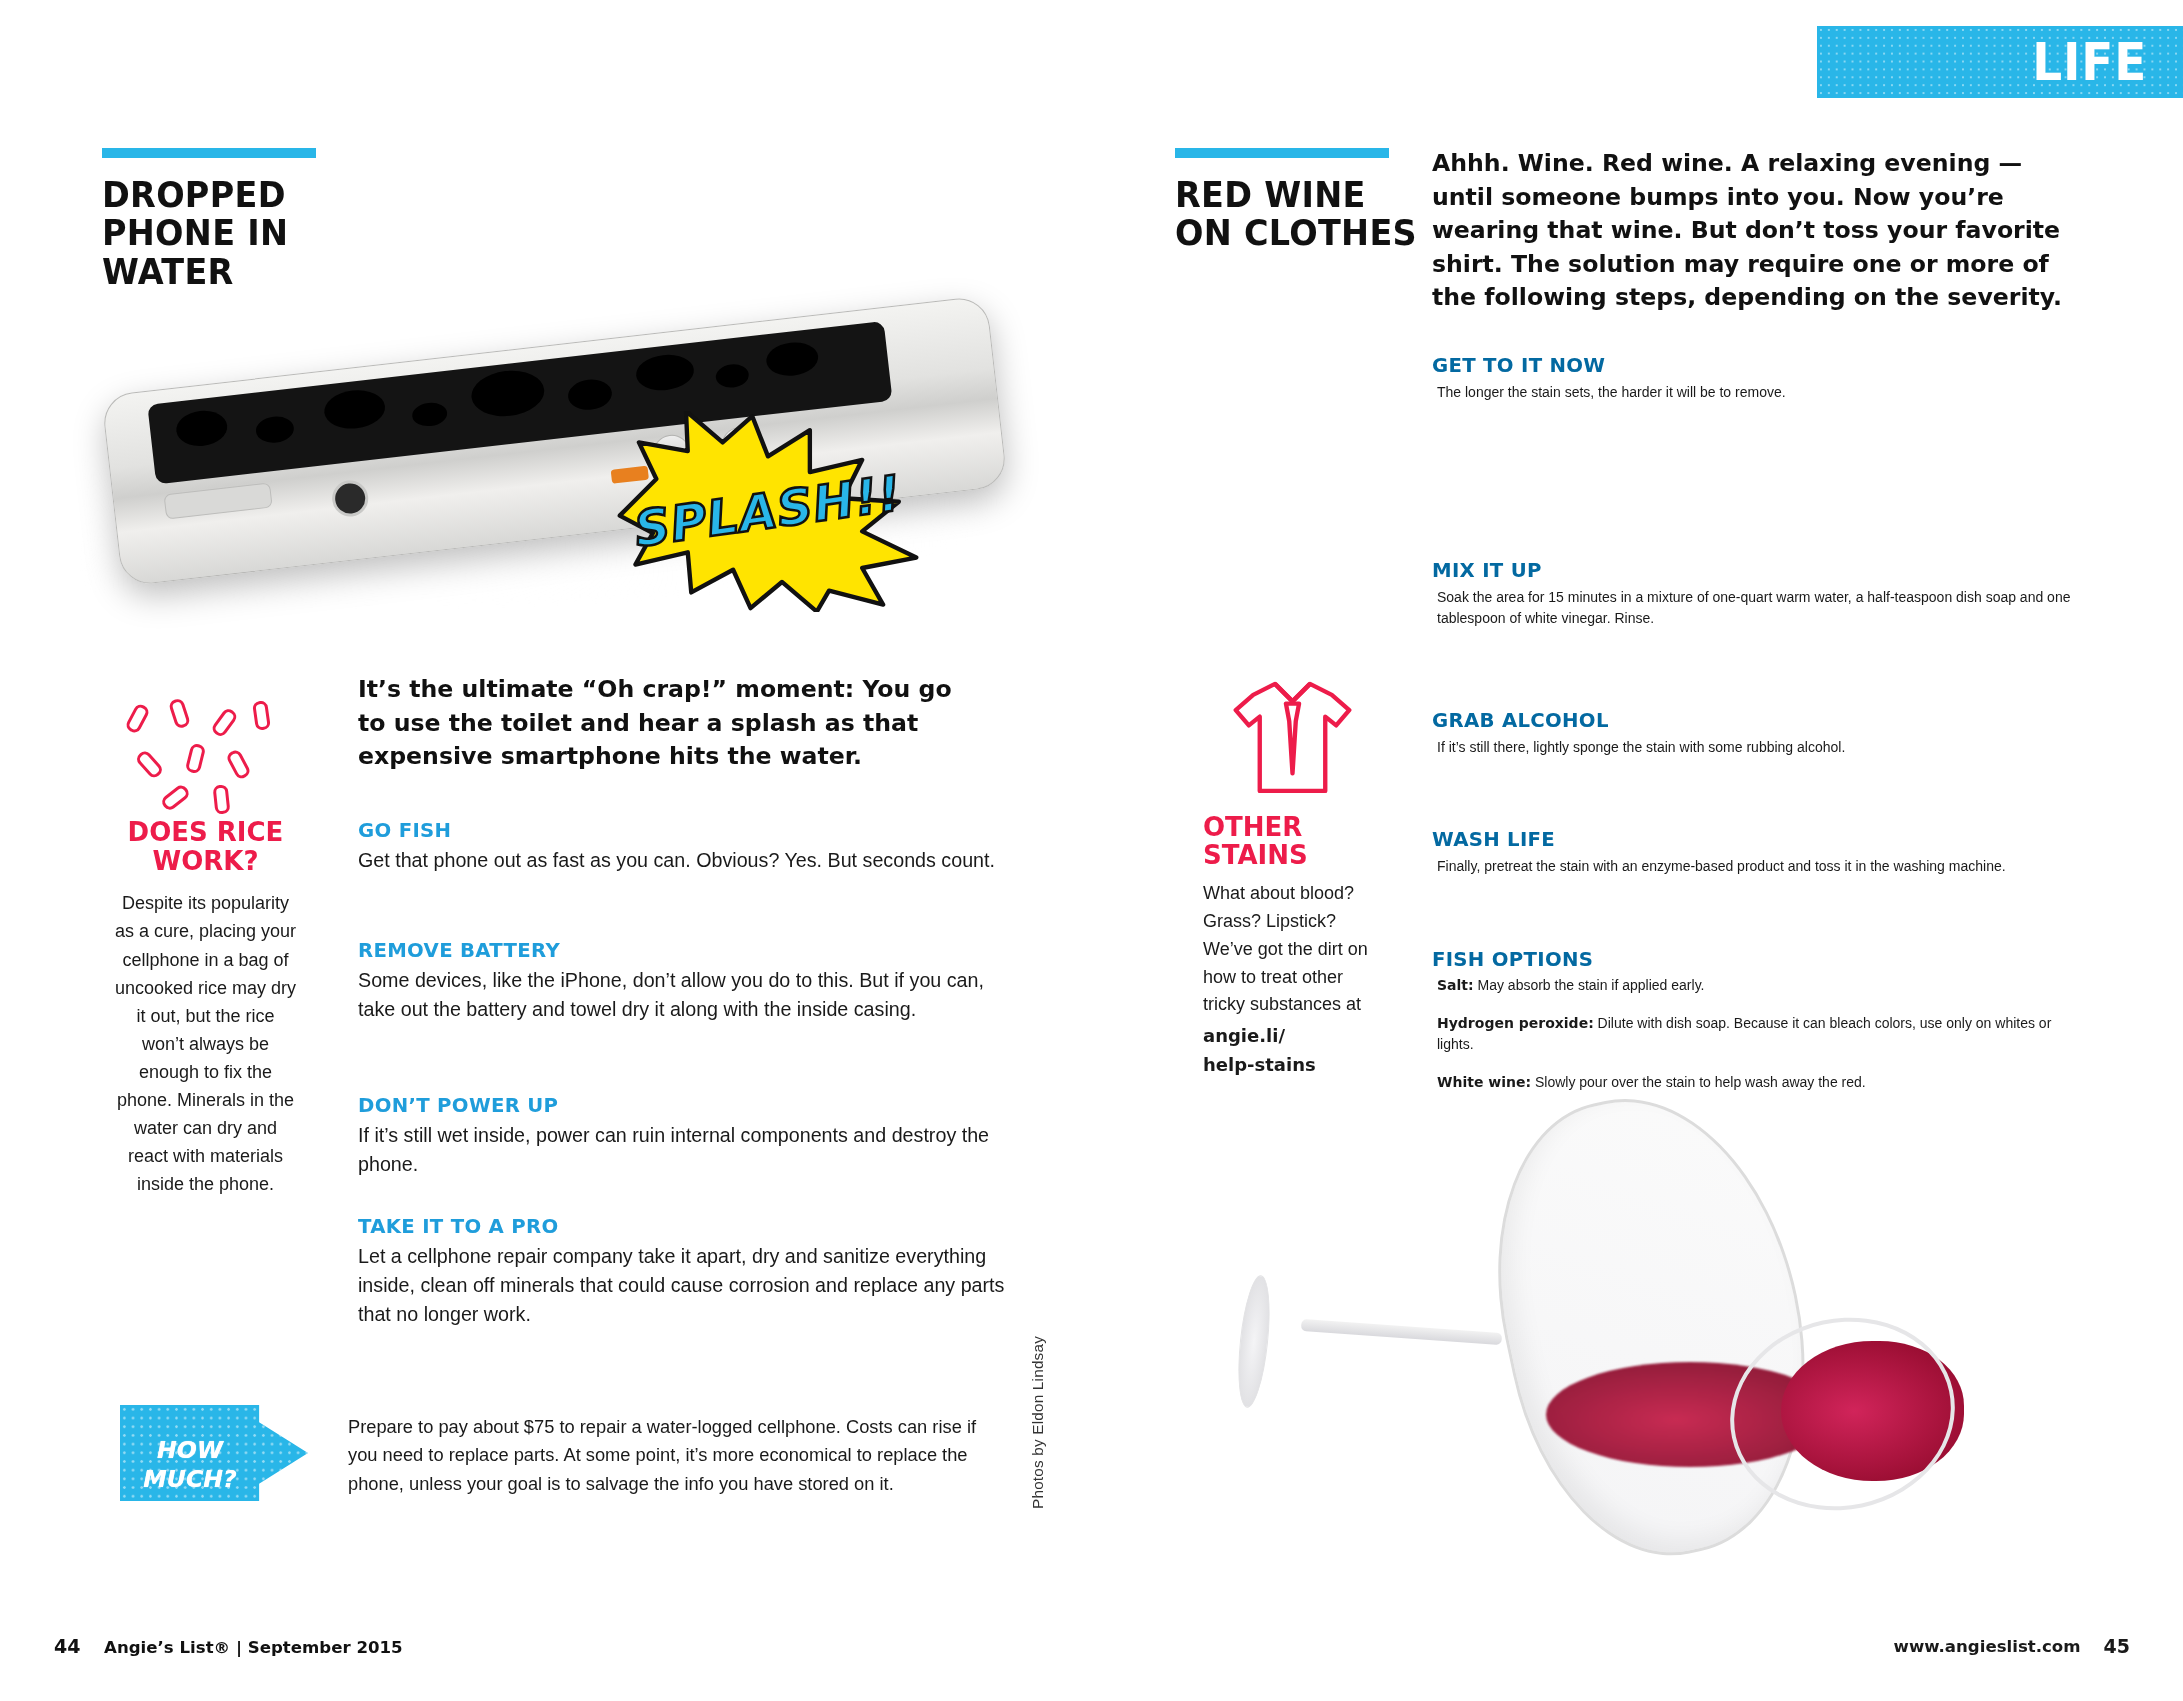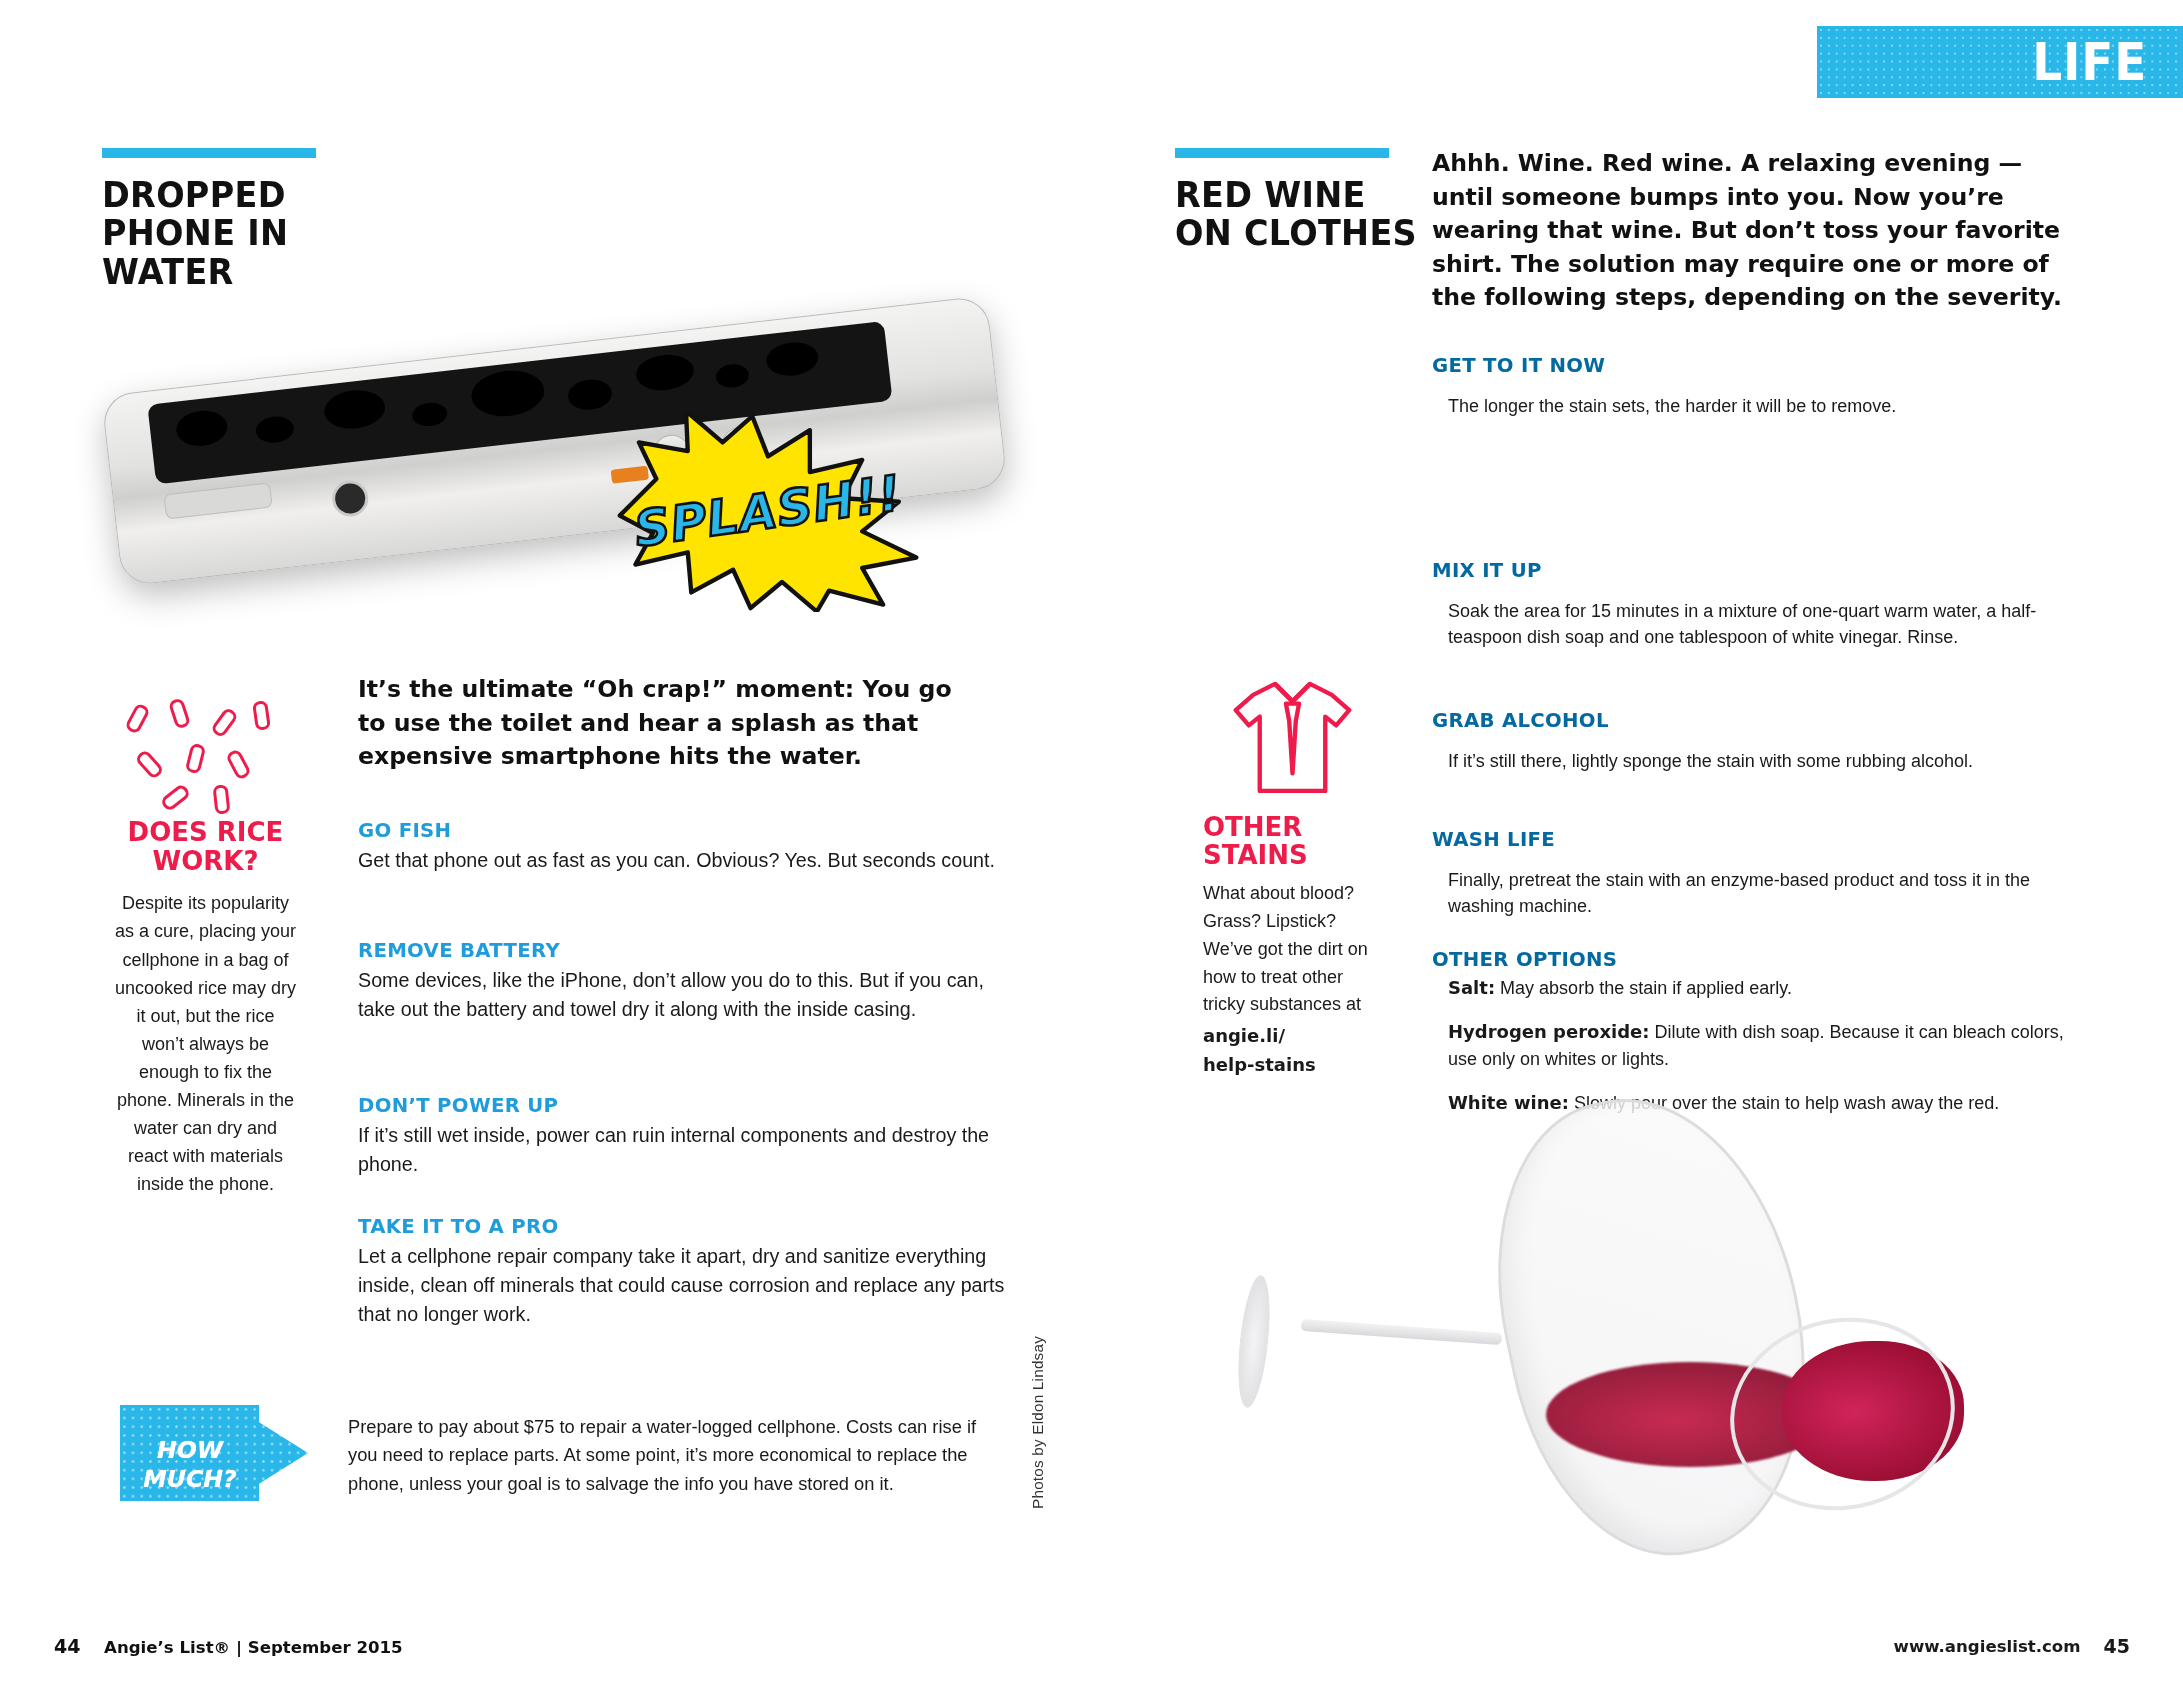--- a/index.html
+++ b/index.html
@@ -165,21 +165,21 @@
   .intro{
     position:absolute;left:1432px;top:147px;width:646px;
     font-family:"DejaVu Sans", sans-serif;font-weight:bold;
     font-size:23.6px;line-height:1.42;color:#111;
   }
   .rsec{position:absolute;left:1432px;width:664px;}
   .rsec h4{
     margin:0 0 4.4px 0;font-family:"DejaVu Sans", sans-serif;font-weight:bold;
     font-size:19.7px;letter-spacing:0.3px;color:#0369a1;
   }
-  .rsec p{margin:16px;font-size:18px;line-height:1.47;color:#1a1a1a;}
+  .rsec p{margin:5px;font-size:14px;line-height:1.47;color:#1a1a1a;}
   .rsec p b{font-family:"DejaVu Sans", sans-serif;font-weight:bold;}
 
   
   .stains{position:absolute;left:1203px;top:673px;width:179px;text-align:left;}
   .stains-title{
     font-family:"DejaVu Sans", sans-serif;font-weight:bold;font-size:26px;
     color:#ed1c4a;line-height:1.1;margin-top:8.7px;
   }
   .stains-body{font-size:18px;line-height:1.54;margin-top:10.5px;}
   .stains-body b{font-family:"DejaVu Sans", sans-serif;font-weight:bold;}
@@ -336,21 +336,21 @@
   <div class="rsec" style="top:709px;">
     <h4>GRAB ALCOHOL</h4>
     <p>If it’s still there, lightly sponge the stain with some rubbing alcohol.</p>
   </div>
   <div class="rsec" style="top:828px;">
     <h4>WASH LIFE</h4>
     <p>Finally, pretreat the stain with an enzyme-based product and toss it in the washing machine.</p>
   </div>
 
   <div class="rsec" style="top:948px;">
-    <h4>OTHER OPTIONS</h4>
+    <h4>FISH OPTIONS</h4>
     <p style="margin-top:3.5px;">
       <b>Salt:</b><span> May absorb the stain if applied early.</span>
     </p>
     <p style="margin-top:17.5px;">
       <b>Hydrogen peroxide:</b><span> Dilute with dish soap. Because it can bleach colors, use only on whites or lights.</span>
     </p>
     <p style="margin-top:17.5px;">
       <b>White wine:</b><span> Slowly pour over the stain to help wash away the red.</span>
     </p>
   </div>

